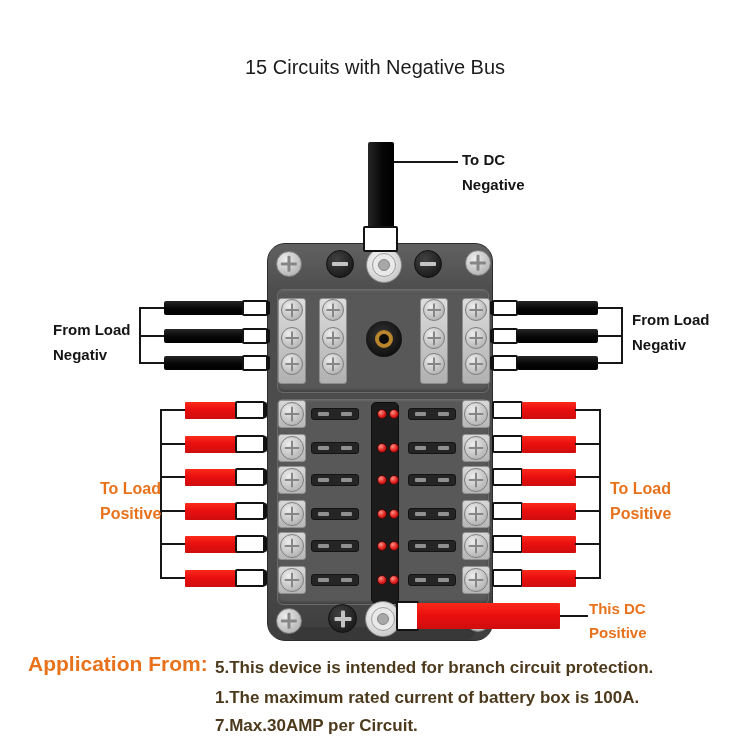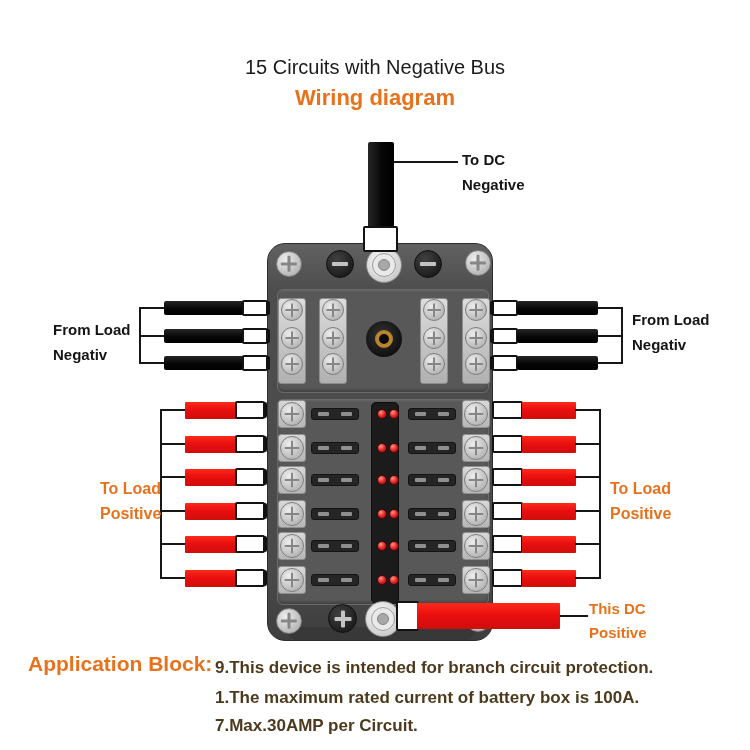--- a/index.html
+++ b/index.html
@@ -95,21 +95,20 @@
       color:var(--orange);}
   .note-item{position:absolute;left:215px;font-size:17px;font-weight:700;color:var(--brown);
       white-space:nowrap;}
 </style>
 </head>
 <body>
 
 <div class="page">
 
   <div class="subtitle">15 Circuits with Negative Bus</div>
-  <div class="diagram-label">Wiring diagram</div>
 
   <div class="block">
     <div class="base" style="left:18px;top:383px;width:190px;height:13px"></div>
 
     <div class="screw s26" style="left:8px;top:7px"></div>
     <div class="dterm minus" style="left:58px;top:6px;width:28px;height:28px"></div>
     <div class="dterm minus" style="left:146px;top:6px;width:28px;height:28px"></div>
     <div class="screw s26" style="left:197px;top:6px"></div>
     <div class="ring outer" style="left:98px;top:3px;width:36px;height:36px"></div>
     <div class="ring mid" style="left:104px;top:9px;width:24px;height:24px"></div>
@@ -322,18 +321,18 @@
   <div>
     <div class="sleeve" style="left:396px;top:601px;width:23px;height:30px"></div>
     <div class="wr" style="left:417px;top:603px;width:143px;height:26px"></div>
     <div class="line" style="left:560px;top:615px;width:28px;height:2px"></div>
     <div class="lbl orange sm" style="left:589px;top:597px">
       <span>This DC</span>
       <span>Positive</span>
     </div>
   </div>
 
-  <div class="note-heading">Application Block:</div>
-  <div class="note-item" style="top:658px">9.This device is intended for branch circuit protection.</div>
+  <div class="note-heading">Application From:</div>
+  <div class="note-item" style="top:658px">5.This device is intended for branch circuit protection.</div>
   <div class="note-item" style="top:688px">1.The maximum rated current of battery box is 100A.</div>
   <div class="note-item" style="top:716px">7.Max.30AMP per Circuit.</div>
 
 </div>
 
 </body></html>

